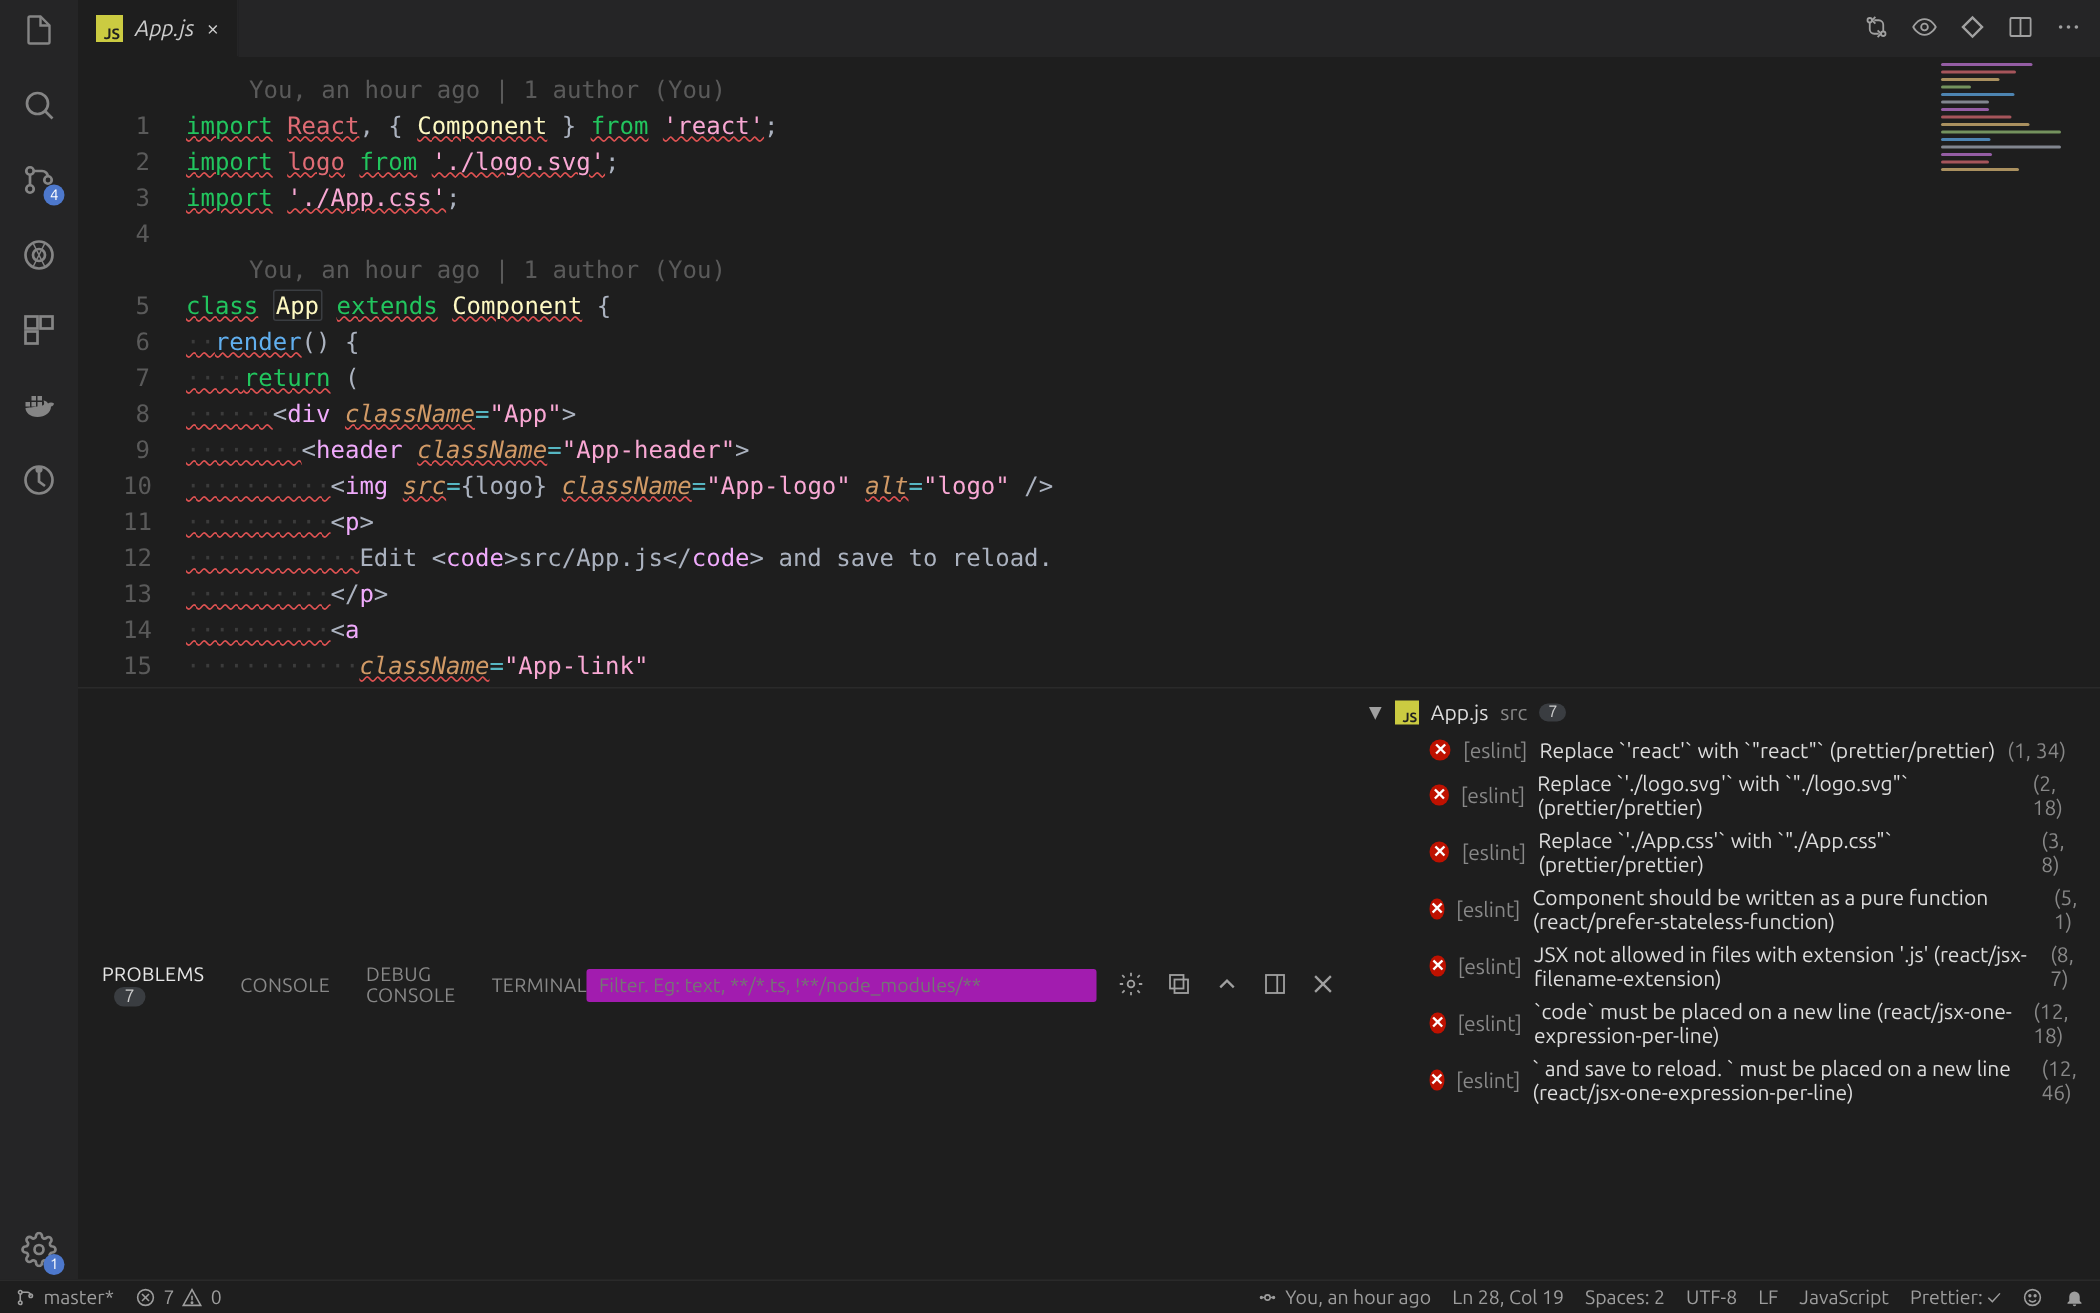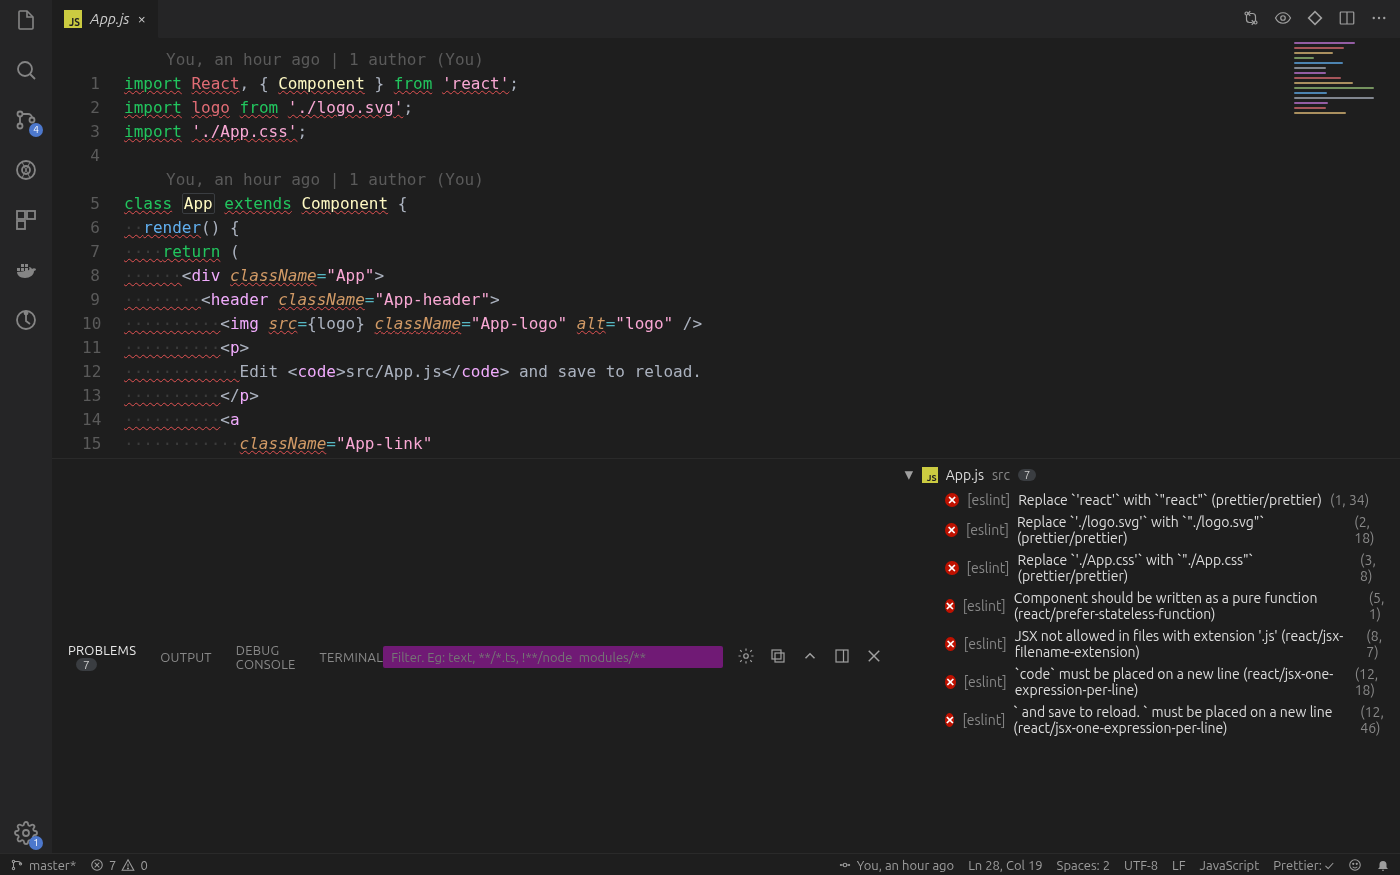--- a/index.html
+++ b/index.html
@@ -97,21 +97,21 @@
 
   
   .panel { grid-area: panel; background: #1e1e1e; border-top: 1px solid #2a2a2a; display:flex; font-size:14px; }
   .panel-tabs { display:flex; align-items:center; justify-content:space-between; padding: 6px 10px 4px 16px; }
   .panel-tabs-left { display:flex; gap: 24px; align-items:center; }
   .ptab { color:#888; cursor:pointer; letter-spacing: .25px; font-size:13px; }
   .ptab.active { color:#e7e7e7; }
   .ptab .count-pill { background:#3a3d41; color:#ccc; border-radius:8px; padding:0 7px; font-size:12px; margin-left:8px; }
   .panel-tabs-right { display:flex; gap:14px; align-items:center; color:#a0a0a0;}
   .filter-input {
-    background:#701a75; border:none; outline:none; color:#bbb;
+    background:#a21caf; border:none; outline:none; color:#bbb;
     padding: 4px 8px; width: 340px; font-size: 13px; border-radius:2px;
     font-family: inherit;
   }
   .panel-body { padding: 6px 10px 0 12px; }
   .file-row { display:flex; align-items:center; gap:8px; padding:2px 0 6px 0; color:#ddd;}
   .file-row .chev { display:inline-block; transform: rotate(90deg); color:#a0a0a0; font-size:11px;}
   .file-row .js-badge {
     width: 16px; height: 16px; background: #cbcb41; color: #202020;
     font-size: 9px; font-weight: bold; display:flex; align-items:flex-end; justify-content:flex-end;
     padding: 0 1px;
@@ -284,21 +284,21 @@
   </div>
 </div>
 
 <div class="panel">
   <div class="panel-tabs">
     <div class="panel-tabs-left">
       <span class="ptab active">
         <span>PROBLEMS</span>
         <span class="count-pill">7</span>
       </span>
-      <span class="ptab">OUTPUT</span>
+      <span class="ptab">CONSOLE</span>
       <span class="ptab">DEBUG CONSOLE</span>
       <span class="ptab">TERMINAL</span>
     </div>
     <div class="panel-tabs-right">
       <input class="filter-input" placeholder="Filter. Eg: text, **/*.ts, !**/node_modules/**" style="">
       <span><svg viewBox="0 0 24 24" width="18" height="18" fill="none" stroke="currentColor" stroke-width="1.6">
             <circle cx="12" cy="12" r="3"></circle>
             <path d="M12 2v3M12 19v3M4.2 4.2l2.1 2.1M17.7 17.7l2.1 2.1M2 12h3M19 12h3M4.2 19.8l2.1-2.1M17.7 6.3l2.1-2.1"></path>
           </svg></span>
       <span><svg viewBox="0 0 24 24" width="18" height="18" fill="none" stroke="currentColor" stroke-width="1.6">

